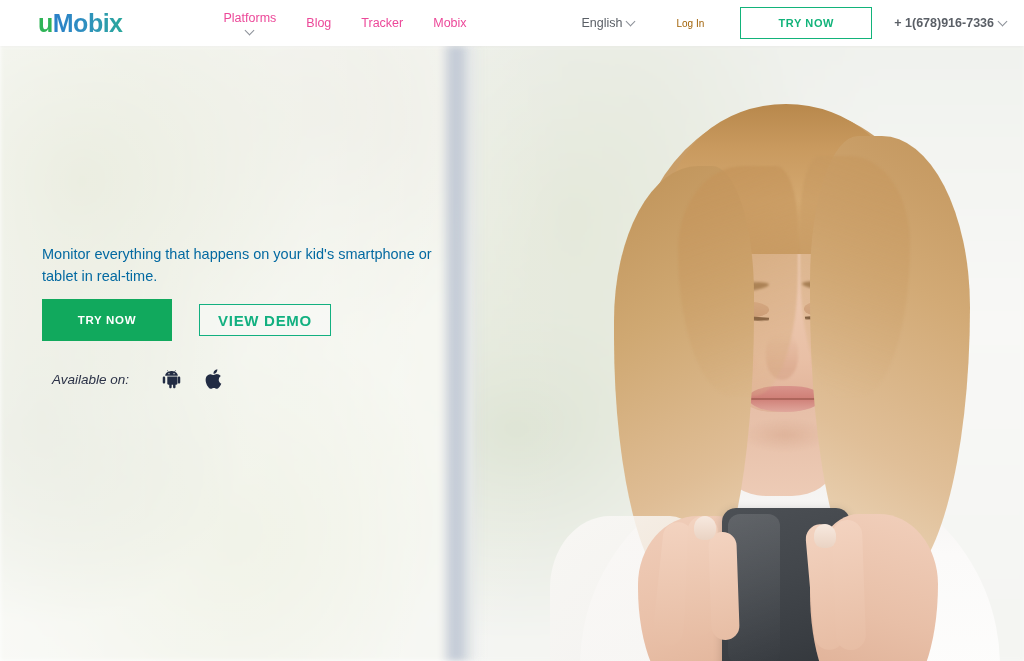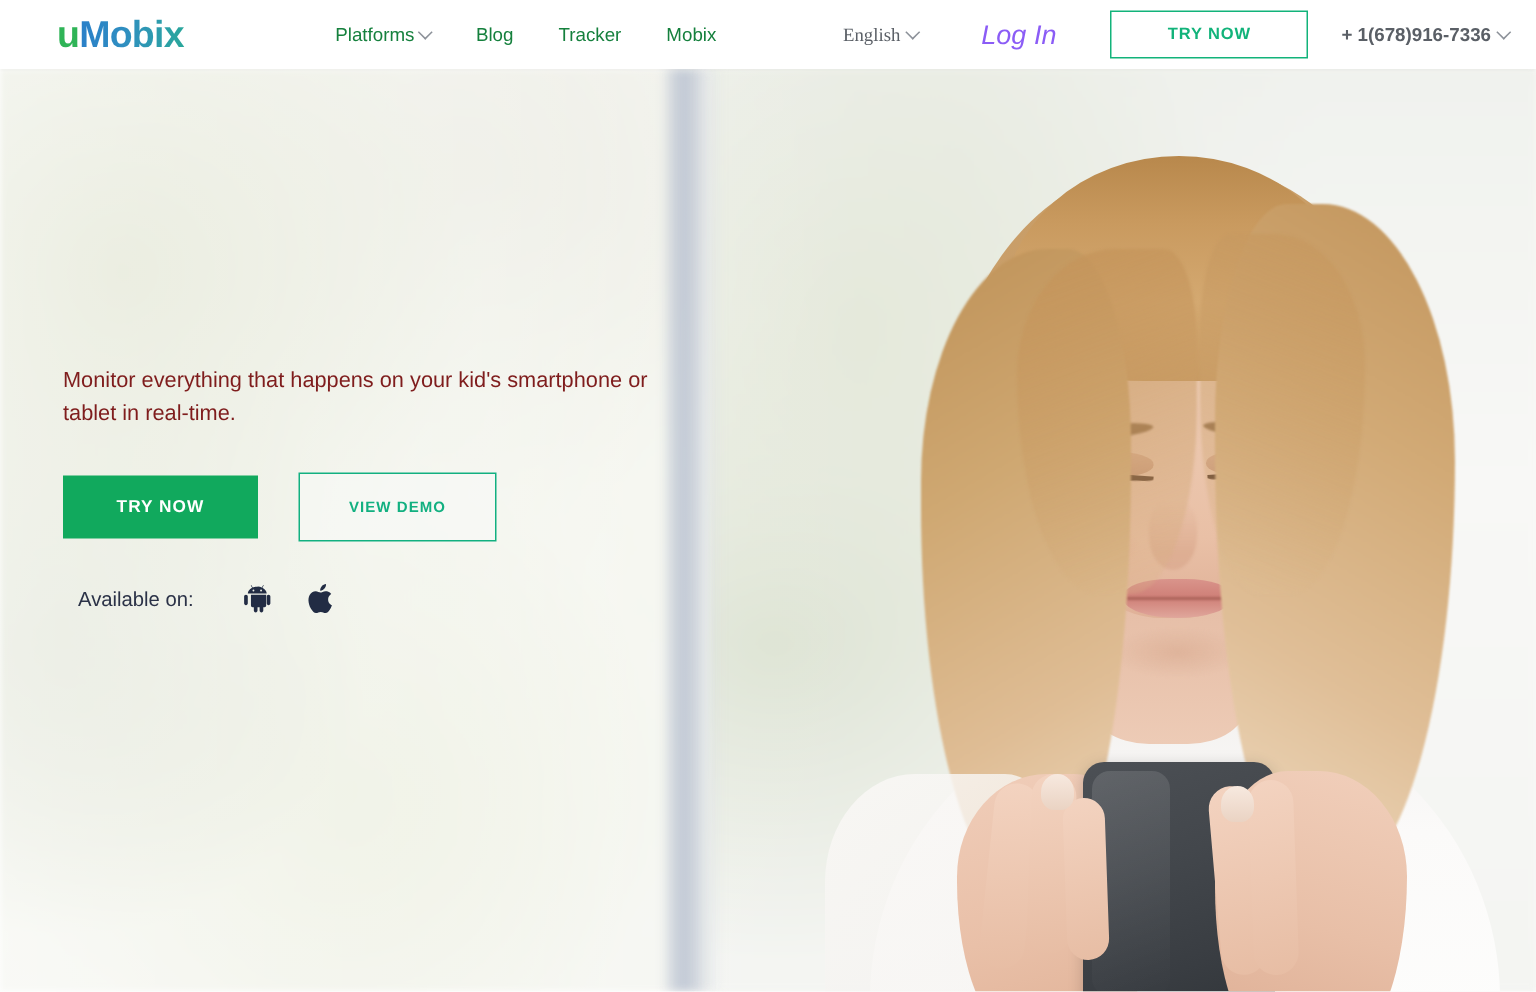--- a/index.html
+++ b/index.html
@@ -53,27 +53,28 @@
   }
 
   .nav-main {
     display: flex;
     align-items: center;
     gap: 30px;
     margin-left: 101px;
   }
   .nav-link {
     font-size: 12.5px;
-    color: #15803d;
+    color: #ec4899;
     text-decoration: none;
     white-space: nowrap;
     cursor: pointer;
     display: inline-flex;
     align-items: center;
     gap: 4px;
+    flex-direction: column;
   }
 
   .caret {
     display: inline-block;
     width: 7px;
     height: 7px;
     border-right: 1.3px solid #8c9199;
     border-bottom: 1.3px solid #8c9199;
     transform: translateY(-2px) rotate(45deg);
   }
@@ -87,31 +88,29 @@
 
   .lang-select {
     font-size: 12.5px;
     color: #5a5f66;
     cursor: pointer;
     display: inline-flex;
     align-items: center;
     gap: 5px;
     white-space: nowrap;
     margin-right: 42px;
-    font-family: Liberation Serif, serif;
   }
 
   .login-link {
-    font-size: 18px;
-    color: #8b5cf6;
+    font-size: 10px;
+    color: #a16207;
     text-decoration: none;
     white-space: nowrap;
     cursor: pointer;
     margin-right: 36px;
-    font-style: italic;
   }
 
   .btn-header-try {
     width: 132px;
     height: 32px;
     border: 1.6px solid #12b37a;
     background: transparent;
     color: #12b37a;
     font-size: 11px;
     font-weight: 700;
@@ -479,23 +478,23 @@
     line-height: 42px;
     font-weight: 700;
     color: #16213f;
     letter-spacing: -0.6px;
     margin-bottom: 19px;
   }
 
   .hero-sub {
     font-size: 14.5px;
     line-height: 22px;
-    color: #7f1d1d;
+    color: #0369a1;
     max-width: 400px;
-    margin-bottom: 28px;
+    margin-bottom: 12px;
   }
 
   .hero-buttons {
     display: flex;
     align-items: center;
     gap: 27px;
     margin-bottom: 27px;
   }
 
   .btn-solid {
@@ -509,39 +508,40 @@
     letter-spacing: 0.7px;
     font-family: "Liberation Sans", sans-serif;
     cursor: pointer;
     display: inline-flex;
     align-items: center;
     justify-content: center;
   }
 
   .btn-outline {
     width: 132px;
-    height: 46px;
+    height: 32px;
     background: rgba(248,249,248,0.55);
     color: #12b080;
     border: 1.6px solid #12b080;
-    font-size: 10px;
+    font-size: 15px;
     font-weight: 700;
     letter-spacing: 0.7px;
     font-family: "Liberation Sans", sans-serif;
     cursor: pointer;
     display: inline-flex;
     align-items: center;
     justify-content: center;
   }
 
   .available-row {
     display: flex;
     align-items: center;
     gap: 0;
     padding-left: 10px;
+    font-style: italic;
   }
   .available-label {
     font-size: 13.5px;
     color: #2b3247;
     margin-right: 32px;
     white-space: nowrap;
   }
   .store-icon {
     display: inline-flex;
     align-items: center;

